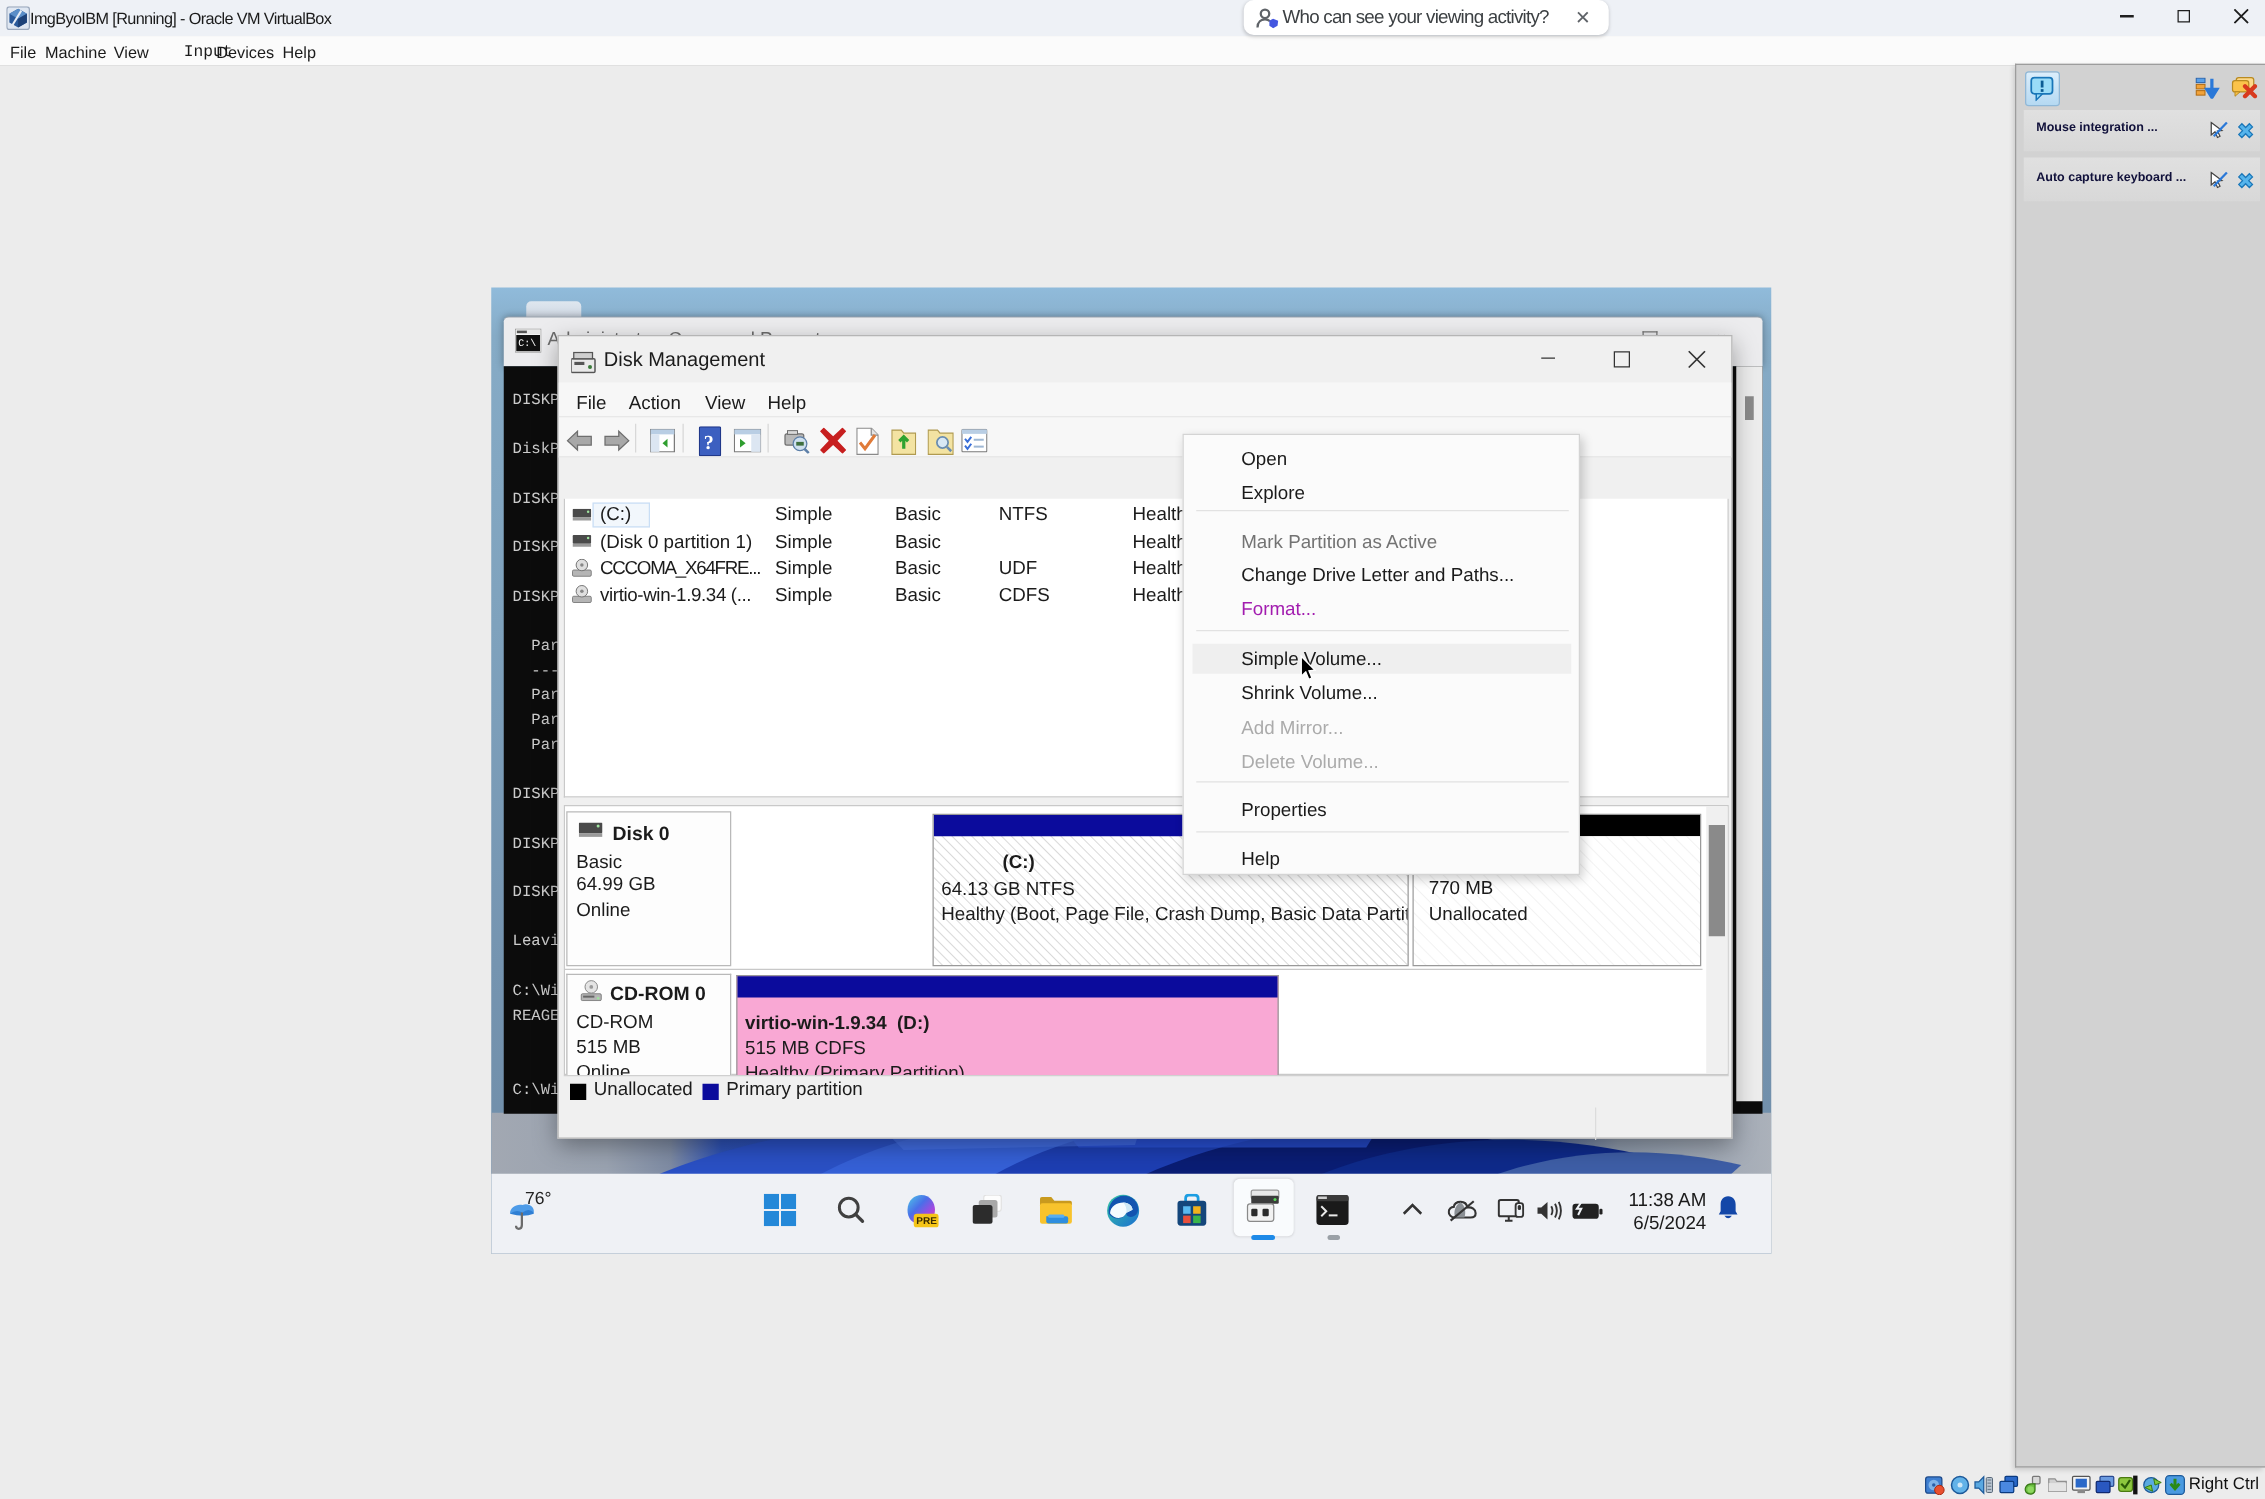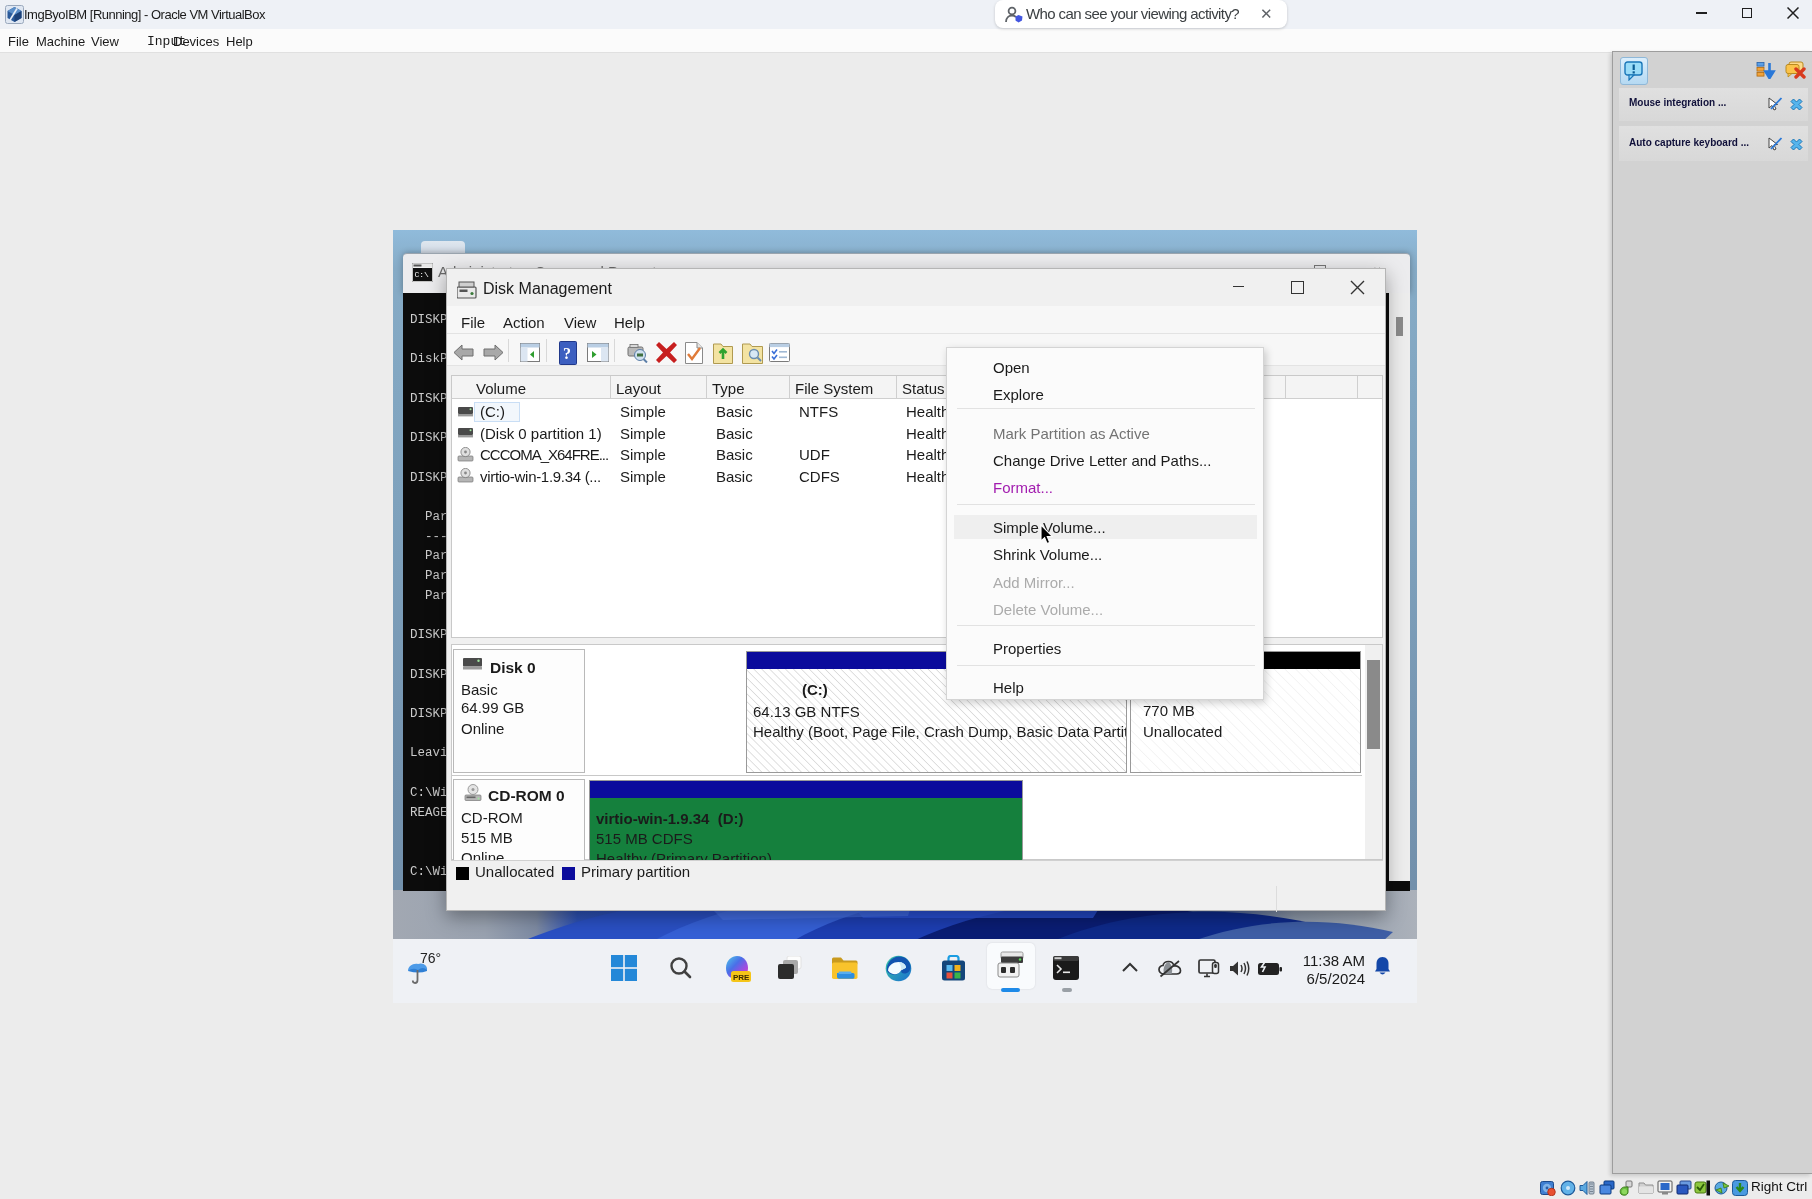--- a/index.html
+++ b/index.html
@@ -221,33 +221,20 @@
       <svg class="abs" style="left:322px;top:9px" width="21" height="19" viewBox="0 0 21 19">
         <rect x="0.5" y="0.5" width="20" height="18" rx="1" fill="#fff" stroke="#7a7a7a"></rect>
         <rect x="0.5" y="0.5" width="20" height="3.6" fill="#b9cee4"></rect>
         <path d="M3 8 L5 10.5 L8 6.5" stroke="#3a6fd8" stroke-width="1.6" fill="none"></path>
         <path d="M3 13.5 L5 16 L8 12" stroke="#3a6fd8" stroke-width="1.6" fill="none"></path>
         <rect x="10" y="8" width="8" height="1.6" fill="#9fb8d4"></rect>
         <rect x="10" y="13.5" width="8" height="1.6" fill="#9fb8d4"></rect>
       </svg>
     </div>
 
-    <div class="abs" style="left:4px;top:106px;width:932px;height:24px;background:#f4f4f4;border:1px solid #c9c9c9;border-bottom:1px solid #cfcfcf;">
-      <span class="abs" style="left:24px;top:4px;">Volume</span>
-      <span class="abs" style="left:164px;top:4px;">Layout</span>
-      <span class="abs" style="left:260px;top:4px;">Type</span>
-      <span class="abs" style="left:343px;top:4px;">File System</span>
-      <span class="abs" style="left:450px;top:4px;">Status</span>
-      <div class="abs" style="left:158px;top:0;width:1px;height:23px;background:#cfcfcf;"></div>
-      <div class="abs" style="left:254px;top:0;width:1px;height:23px;background:#cfcfcf;"></div>
-      <div class="abs" style="left:337px;top:0;width:1px;height:23px;background:#cfcfcf;"></div>
-      <div class="abs" style="left:444px;top:0;width:1px;height:23px;background:#cfcfcf;"></div>
-      <div class="abs" style="left:833px;top:0;width:1px;height:23px;background:#cfcfcf;"></div>
-      <div class="abs" style="left:905px;top:0;width:1px;height:23px;background:#cfcfcf;"></div>
-    </div>
 
     <div class="abs" style="left:4px;top:130px;width:932px;height:239px;background:#fff;border:1px solid #c9c9c9;border-top:none;overflow:hidden;">
       <div class="abs" style="left:22px;top:3px;width:46px;height:20px;border:1px solid #c9def5;background:#f2f7fc;"></div>
       <svg class="abs" style="left:6px;top:8px" width="15" height="10" viewBox="0 0 15 10">
           <rect x="0" y="0" width="15" height="7" rx="1" fill="#4a4a4a"></rect>
           <rect x="0" y="7" width="15" height="2.4" fill="#9a9a9a"></rect>
           <circle cx="12.5" cy="2.3" r="1" fill="#9fe49f"></circle>
         </svg>
       <span class="abs" style="left:28px;top:4px;">(C:)</span>
       <span class="abs" style="left:168px;top:4px;">Simple</span>
@@ -324,21 +311,21 @@
             <rect x="2.5" y="12.5" width="9" height="1.6" fill="#666"></rect>
             <circle cx="9" cy="5.5" r="5" fill="#e4e4e4" stroke="#888" stroke-width=".8"></circle>
             <circle cx="9" cy="5.5" r="1.5" fill="#999"></circle>
             <circle cx="14.5" cy="14.6" r="1" fill="#9fe49f"></circle>
           </svg>
         <span class="abs" style="left:34px;top:7px;font-weight:bold;font-size:15.5px;">CD-ROM 0</span>
         <span class="abs" style="left:7px;top:29px;">CD-ROM</span>
         <span class="abs" style="left:7px;top:49px;">515 MB</span>
         <span class="abs" style="left:7px;top:69px;">Online</span>
       </div>
-      <div class="abs" style="left:136px;top:2px;width:434px;height:80px;border:1px solid #999;border-bottom:none;background:#15803d;">
+      <div class="abs" style="left:136px;top:2px;width:434px;height:80px;border:1px solid #999;border-bottom:none;background:#f9a8d4;">
         <div class="abs" style="left:0;top:0;width:432px;height:17px;background:#0b0b9c;"></div>
         <span class="abs" style="left:6px;top:29px;font-weight:bold;">virtio-win-1.9.34&nbsp;&nbsp;(D:)</span>
         <span class="abs" style="left:6px;top:49px;">515 MB CDFS</span>
         <span class="abs" style="left:6px;top:69px;">Healthy (Primary Partition)</span>
       </div>
     </div>
 
     <div class="abs" style="left:918px;top:376px;width:17px;height:214px;background:#f0f0f0;"></div>
     <div class="abs" style="left:920px;top:391px;width:13px;height:89px;background:#8a8a8a;"></div>
 

